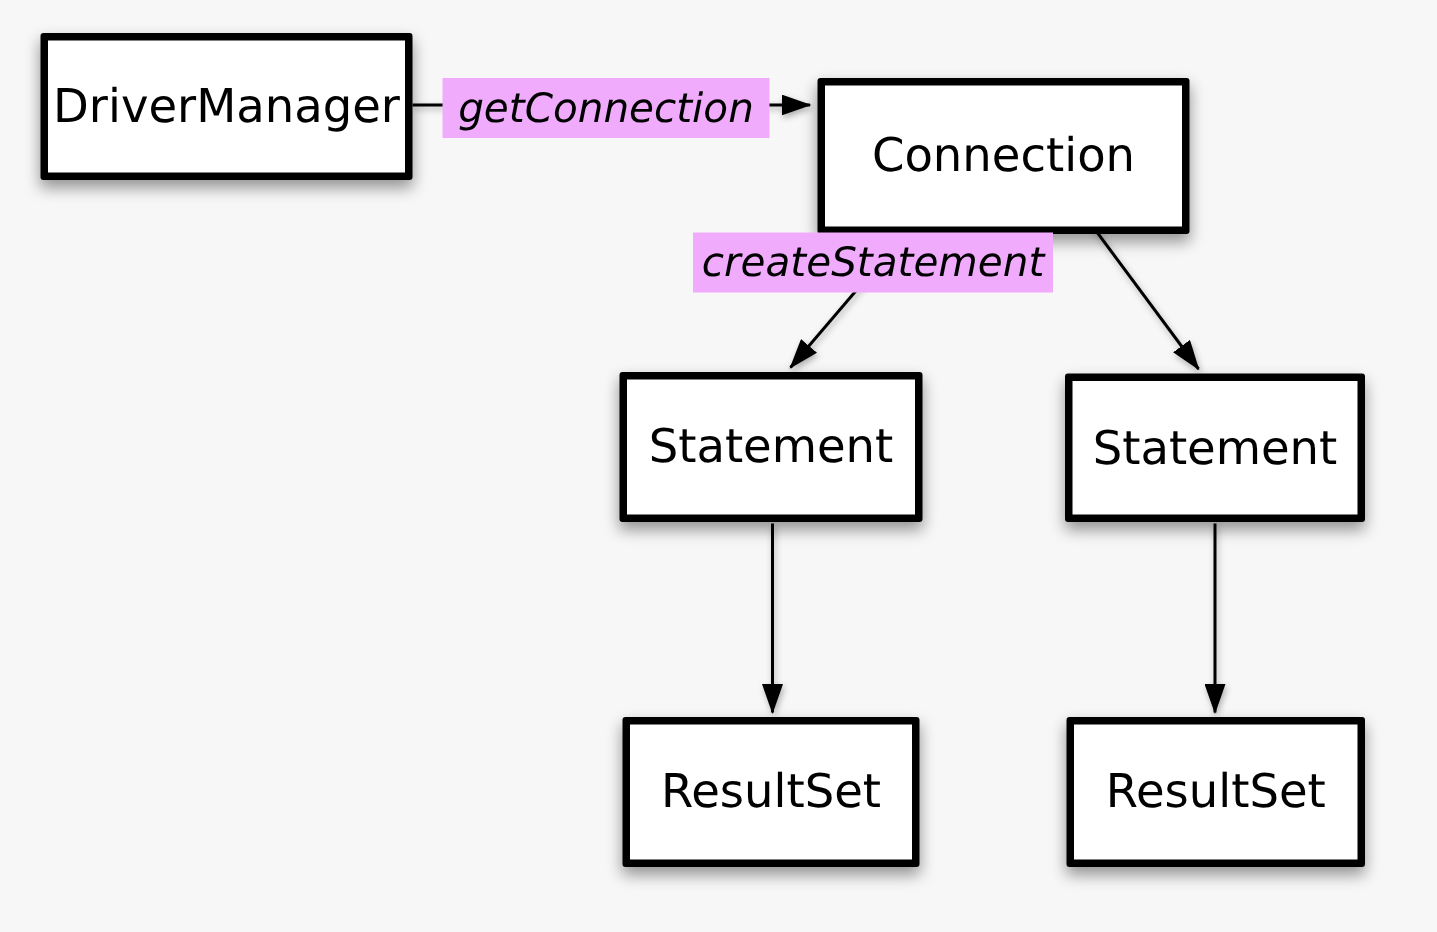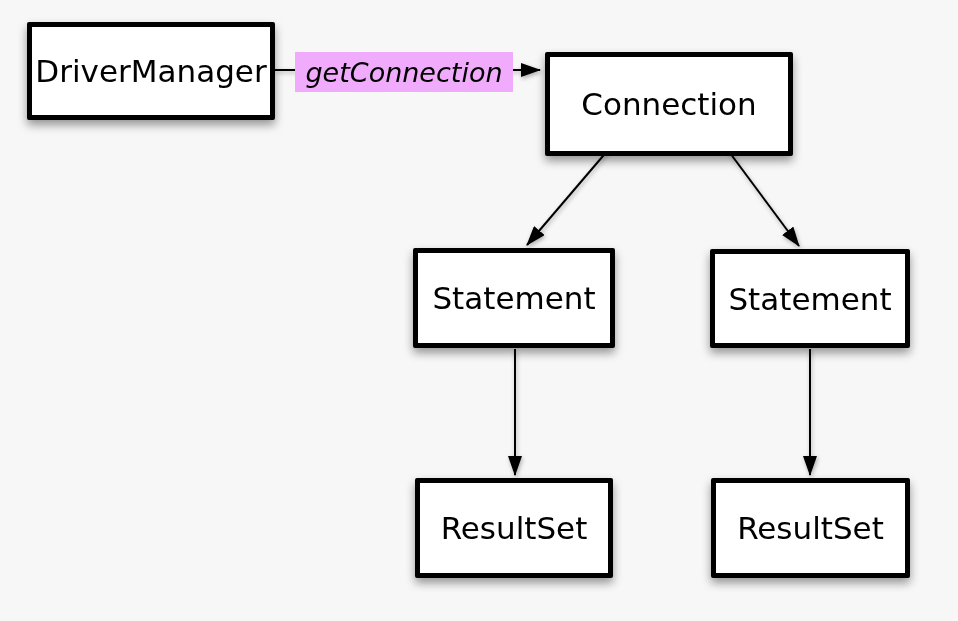--- a/index.html
+++ b/index.html
@@ -90,15 +90,16 @@
   <div class="node node-statement-l">Statement</div>
 
   <div class="node node-statement-r">Statement</div>
 
   <div class="node node-resultset-l">ResultSet</div>
 
   <div class="node node-resultset-r">ResultSet</div>
 
   <div class="edge-label label-get-connection">getConnection</div>
 
+  <div class="edge-label label-create-statement">createStatement</div>
 
 
 </div>
 
 </body></html>

